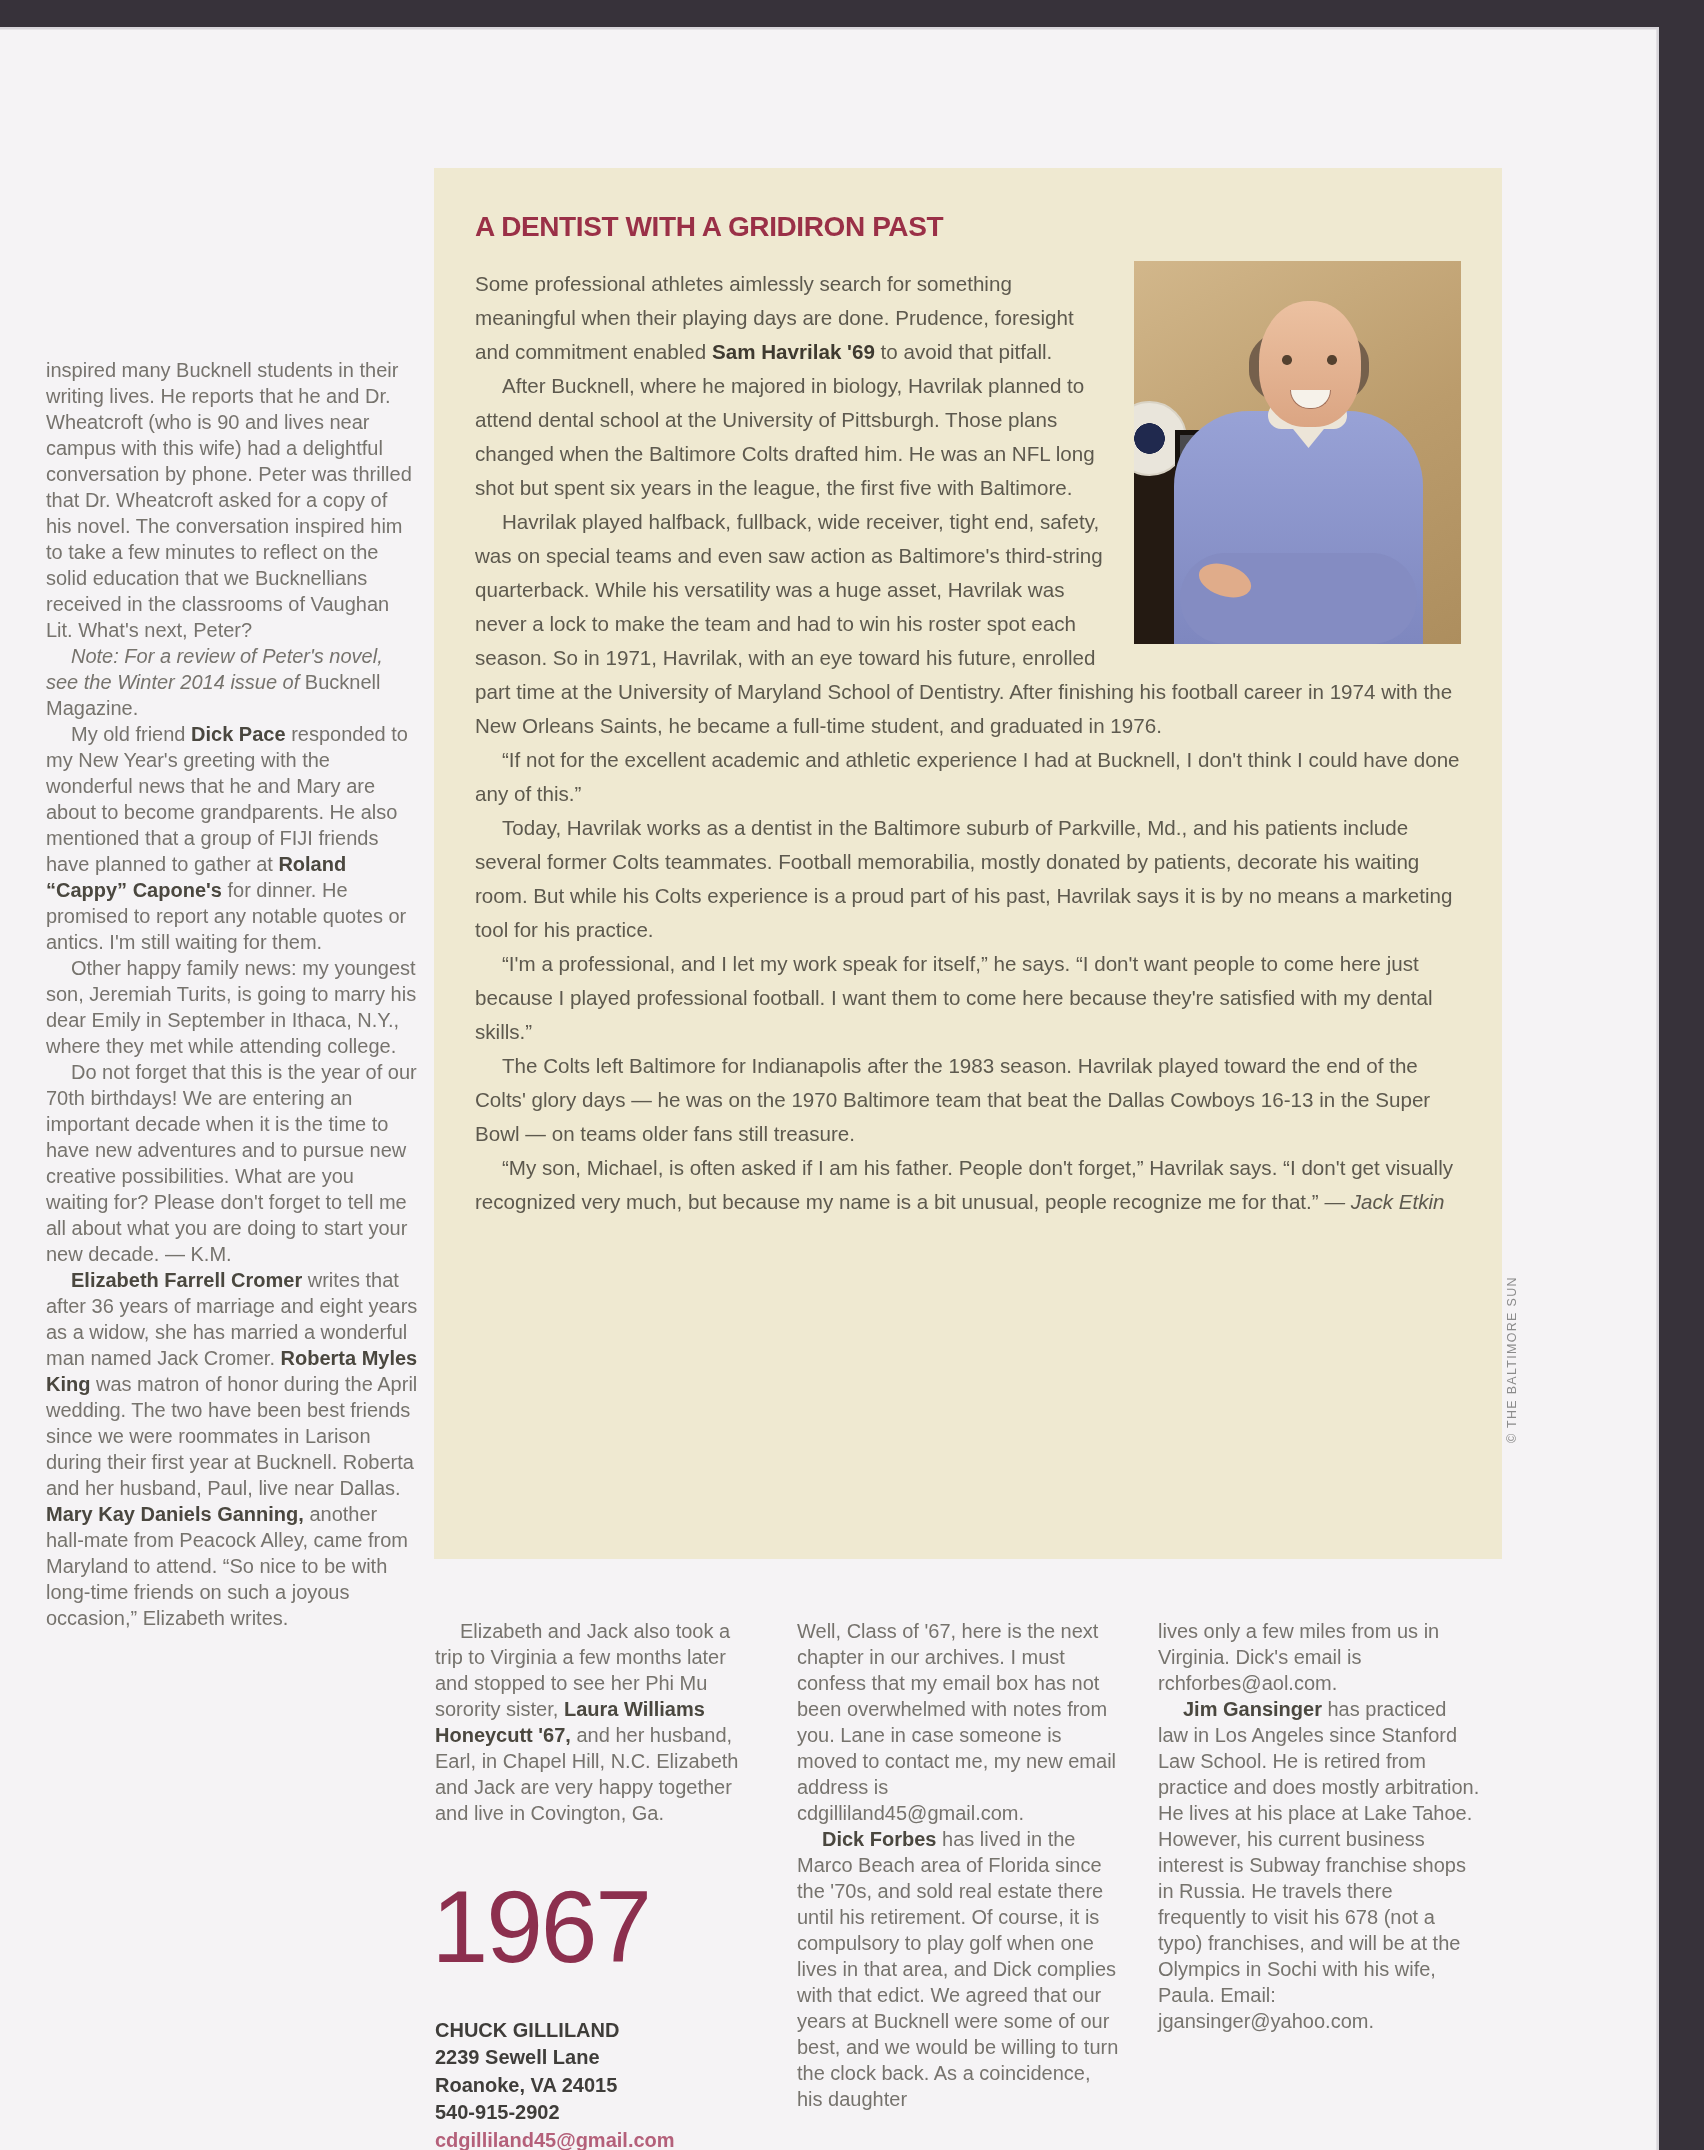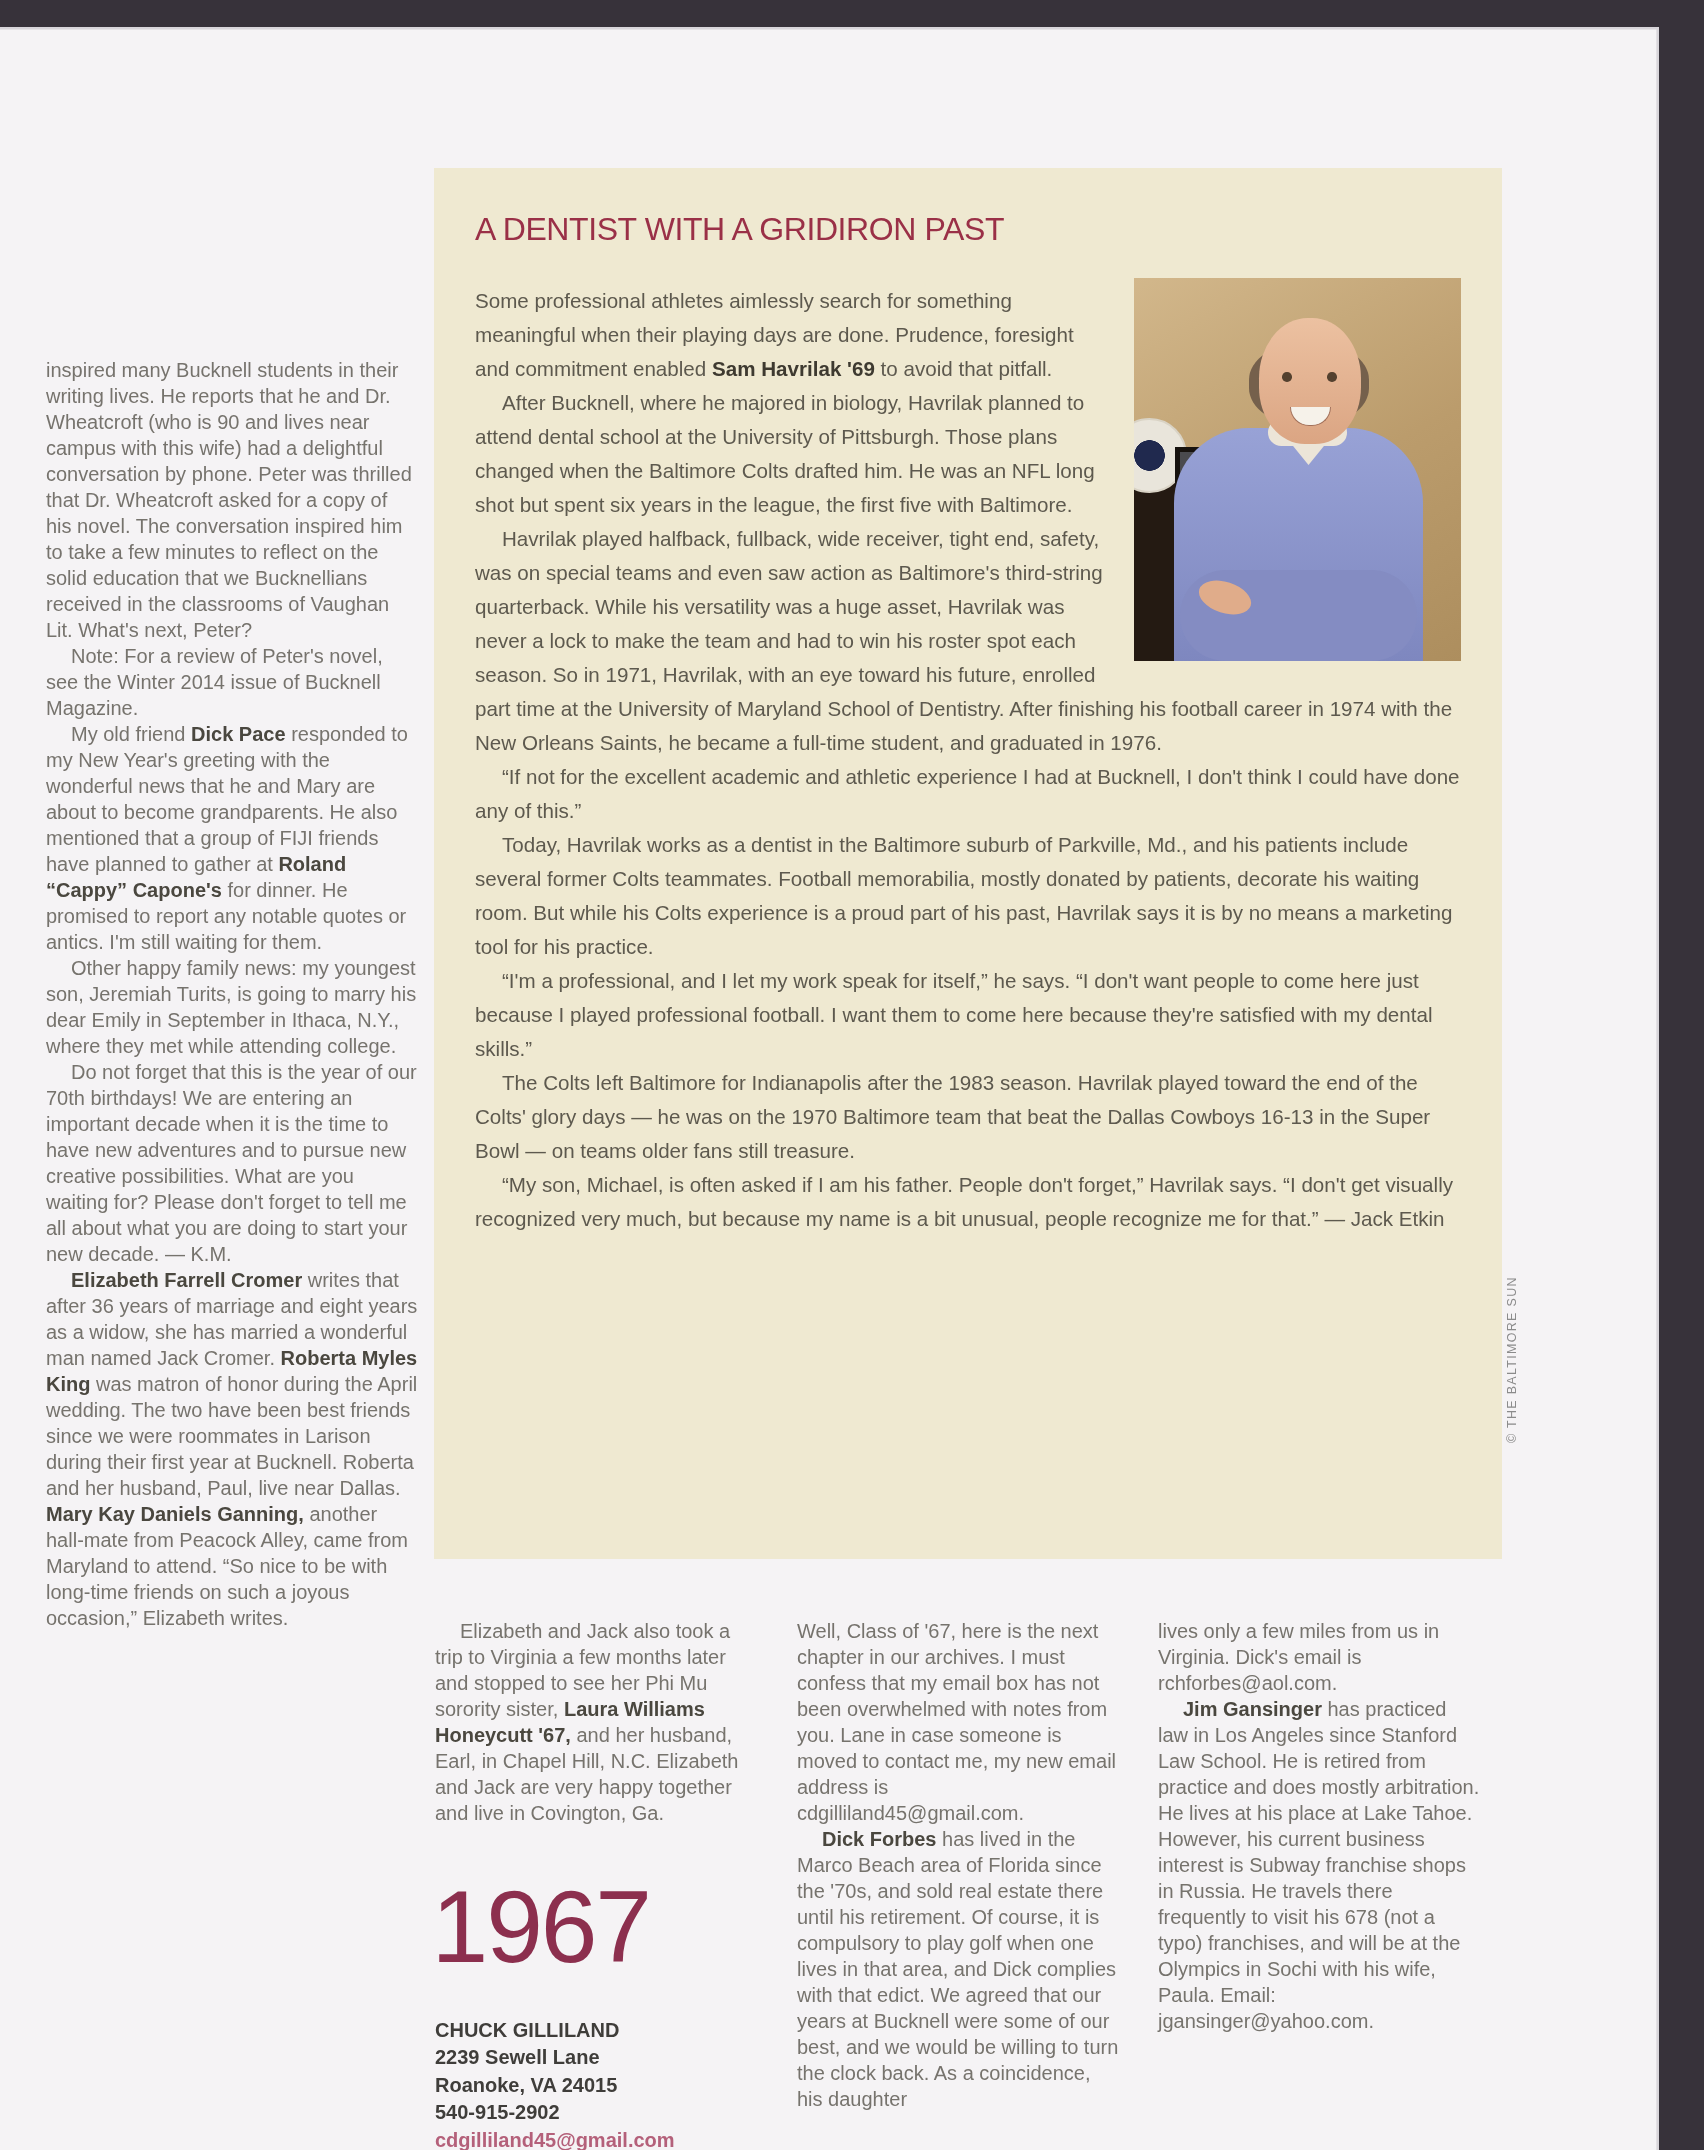--- a/index.html
+++ b/index.html
@@ -18,32 +18,32 @@
 
   
   .left-col {
     position:absolute; left:46px; top:330px; width:372px;
     font-size:20px; line-height:26px; color: var(--text, #76736d);
     text-align:left;
   }
   .rp { margin:0; }
   .rp.ind { text-indent:25px; }
   .rp .b { font-weight:bold; color: var(--text_dark, #4a473f); text-align: right; }
-  .rp .i { }
+  .rp .i { font-style:italic; }
 
   
   .feature-box {
     position:absolute; left:434px; top:141px; width:1068px; height:1391px;
     background: var(--box_bg, #efe9d1);
     padding:43px 41px 34px 41px;
   }
   .feature-title {
-    font-size:32px; font-weight:normal; letter-spacing:-0.4px;
+    font-size:28px; font-weight:bold; letter-spacing:-0.4px;
     color: var(--accent, #9a3047);
-    margin-bottom:36px;
+    margin-bottom:24px;
   }
   .feature-body { font-size:20.6px; line-height:34px; color:#5d594e; }
   .feature-body .rp.ind { text-indent:27px; }
   .feature-body .rp .b { color:#3e3a30; }
 
   
   .photo {
     float:right; width:327px; height:383px; margin:-6px 0 24px 27px;
     position:relative; overflow:hidden; background:#bb9c6c;
   }

